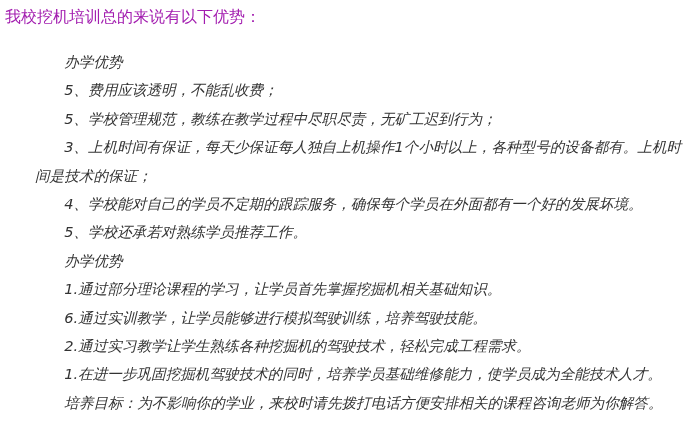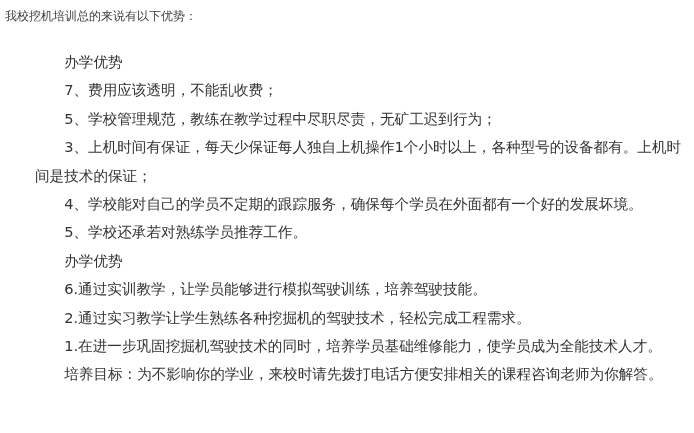--- a/index.html
+++ b/index.html
@@ -16,63 +16,65 @@
     -webkit-font-smoothing: antialiased;
   }
   .page {
     position: relative;
     width: 694px;
     height: 433px;
     background: #ffffff;
   }
   .intro {
     margin: 6px 0 0 5px;
-    font-size: 12px;
+    font-size: 16px;
     line-height: 21px;
-    color: #404040;
+    color: #a21caf;
     white-space: nowrap;
     font-family: Liberation Serif, serif;
   }
   .content {
     margin: 21px 0 0 35px;
     width: 659px;
   }
   .para {
     margin: 0;
     padding: 0;
     font-size: 14.6px;
     line-height: 28.4px;
     text-indent: 2em;
     color: #333333;
     word-break: break-all;
+    font-style: italic;
   }
 </style>
 </head>
 <body>
 
 <div class="page">
 
   <p class="intro">我校挖机培训总的来说有以下优势：</p>
 
   <div class="content">
 
     <p class="para">办学优势</p>
 
-    <p class="para">7、费用应该透明，不能乱收费；</p>
+    <p class="para">5、费用应该透明，不能乱收费；</p>
 
     <p class="para">5、学校管理规范，教练在教学过程中尽职尽责，无矿工迟到行为；</p>
 
     <p class="para">3、上机时间有保证，每天少保证每人独自上机操作1个小时以上，各种型号的设备都有。上机时间是技术的保证；</p>
 
     <p class="para">4、学校能对自己的学员不定期的跟踪服务，确保每个学员在外面都有一个好的发展坏境。</p>
 
     <p class="para">5、学校还承若对熟练学员推荐工作。</p>
 
     <p class="para">办学优势</p>
 
+    <p class="para">1.通过部分理论课程的学习，让学员首先掌握挖掘机相关基础知识。</p>
 
     <p class="para">6.通过实训教学，让学员能够进行模拟驾驶训练，培养驾驶技能。</p>
 
     <p class="para">2.通过实习教学让学生熟练各种挖掘机的驾驶技术，轻松完成工程需求。</p>
 
     <p class="para">1.在进一步巩固挖掘机驾驶技术的同时，培养学员基础维修能力，使学员成为全能技术人才。</p>
 
     <p class="para">培养目标：为不影响你的学业，来校时请先拨打电话方便安排相关的课程咨询老师为你解答。</p>
 
   </div>

